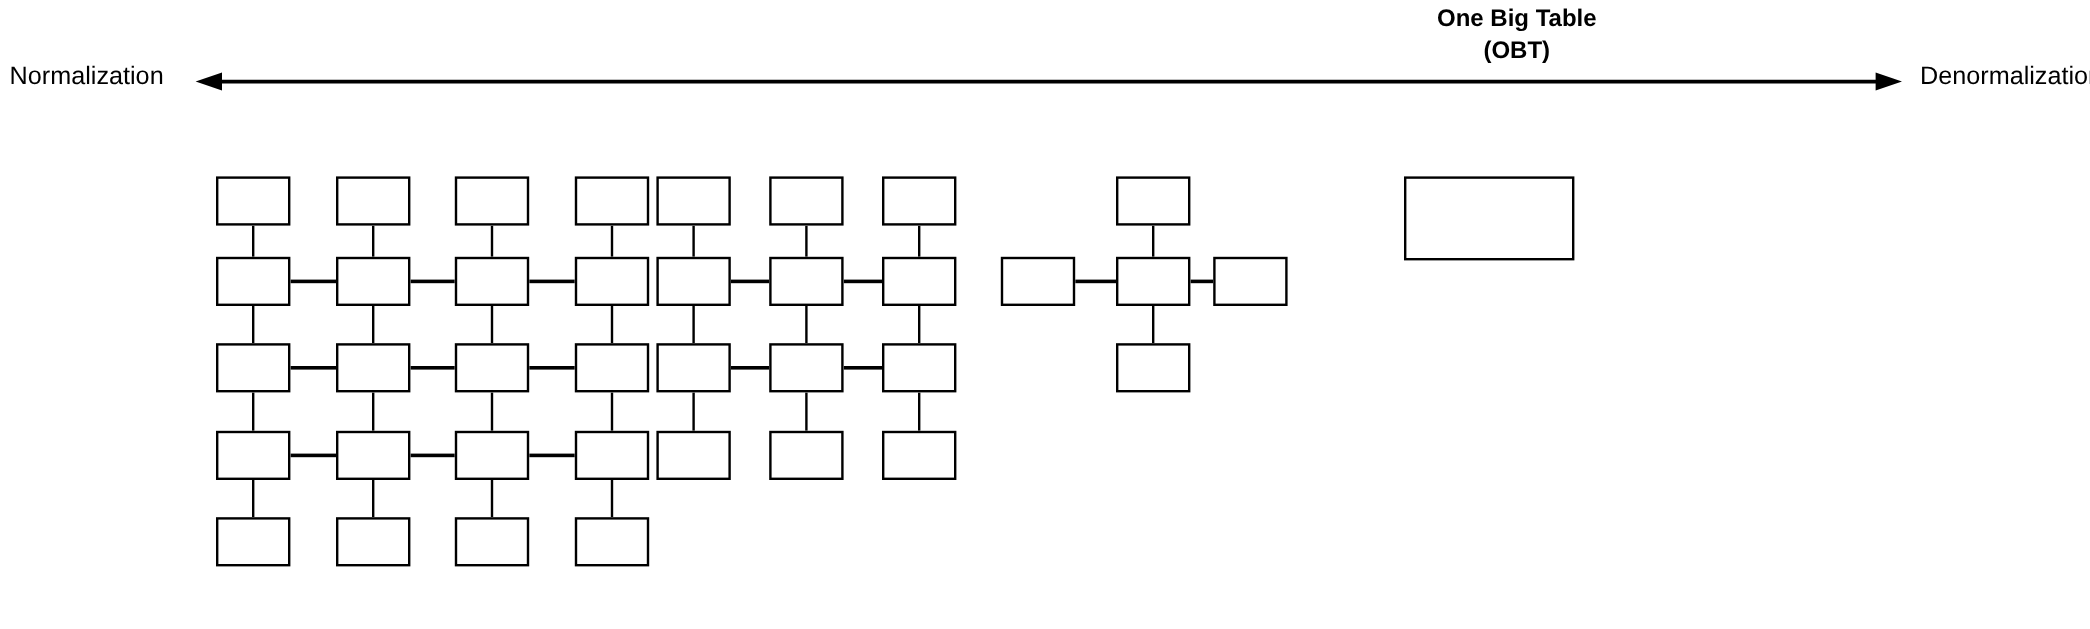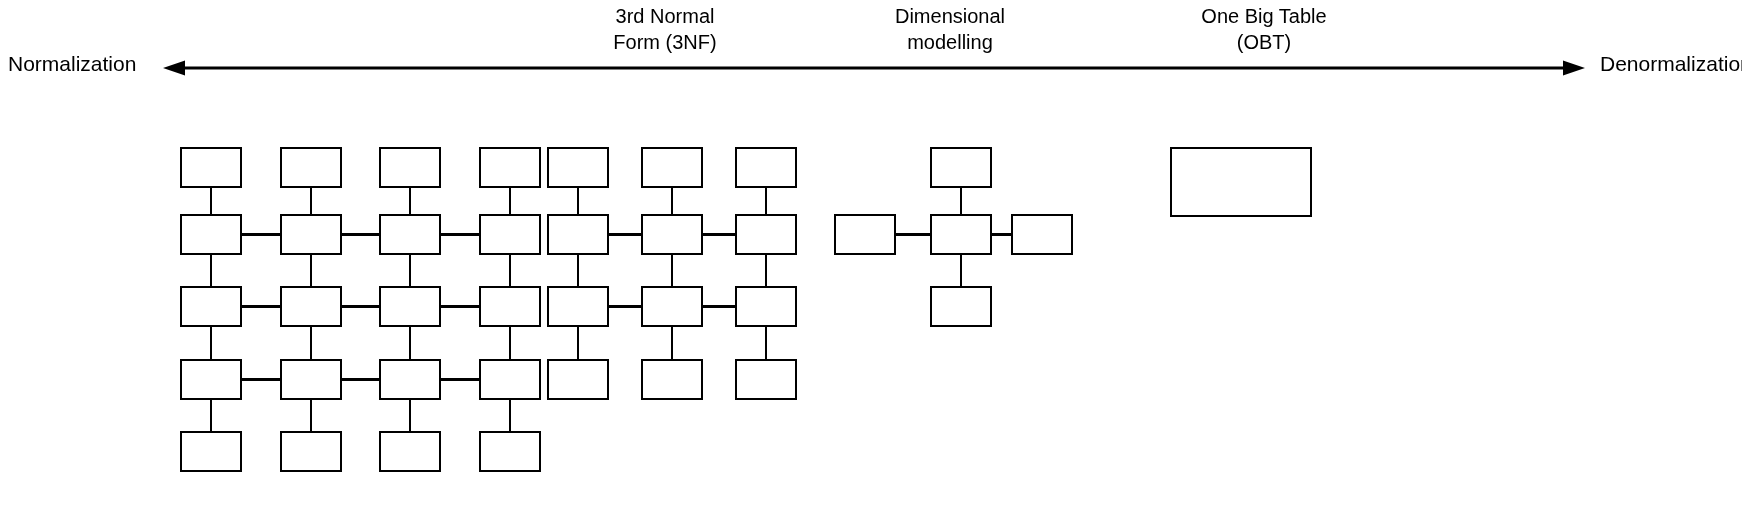--- a/index.html
+++ b/index.html
@@ -35,21 +35,21 @@
     position: absolute;
     font-size: 20px;
     line-height: 26px;
     text-align: center;
     color: #000;
     white-space: pre-line;
   }
   #title-dv  { left: 180px;  top: 3px;  width: 362px; }
   #title-3nf { left: 520px;  top: 3px;  width: 290px; }
   #title-dim { left: 800px;  top: 3px;  width: 300px; }
-  #title-obt { left: 1090px; top: 3px;  width: 348px; }
+  #title-obt { left: 1090px; top: 3px;  width: 348px; font-weight: bold; }
 
   #axis-svg {
     position: absolute;
     left: 0; top: 0;
     width: 1742px;
     height: 524px;
     pointer-events: none;
   }
 
   .node {
@@ -68,25 +68,21 @@
 </head>
 <body>
 
 <div id="stage">
 
   <div class="axis-label" id="label-normalization">Normalization</div>
 
   <div class="axis-label" id="label-denormalization">Denormalization</div>
 
 
-  <div class="col-title" id="title-3nf">3rd Normal
-Form (3NF)</div>
 
-  <div class="col-title" id="title-dim">Dimensional
-modelling</div>
 
   <div class="col-title" id="title-obt">One Big Table
 (OBT)</div>
 
   <svg id="axis-svg" viewBox="0 0 1742 524" xmlns="http://www.w3.org/2000/svg">
     <g id="axis-group">
         <line x1="179" y1="68" x2="1569" y2="68" stroke="#000000" stroke-width="3"></line>
         <polygon points="163,68 185,60.5 185,75.5" fill="#000000"></polygon>
         <polygon points="1585,68 1563,60.5 1563,75.5" fill="#000000"></polygon>
       </g>

